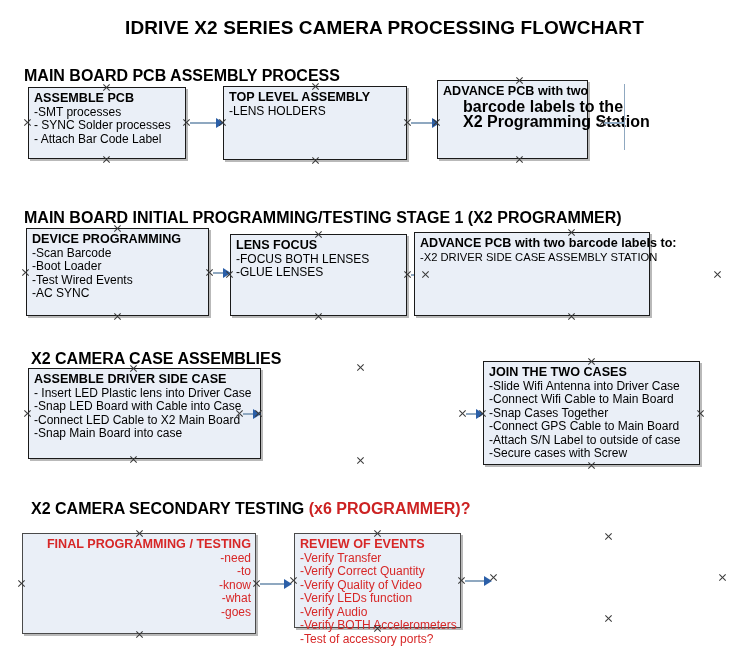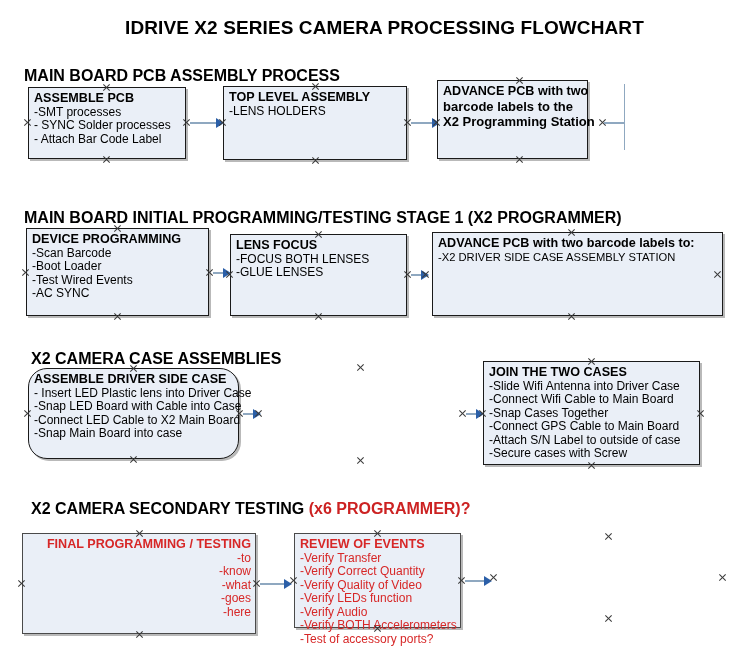--- a/index.html
+++ b/index.html
@@ -62,21 +62,21 @@
   }
   .box-line {
     font-size: 12px;
     line-height: 13.6px;
     white-space: nowrap;
   }
   .red .box-title, .red .box-line { color: #d72727; }
   .wide-lines .box-line { font-size: 11.2px; }
 
   
-  .allbold .box-line { font-weight: bold; font-size: 13px; line-height: 15.5px; }
+  .allbold .box-line { font-weight: bold; font-size: 16px; line-height: 15.5px; margin-left: 20px; }
 
   
   .xmark {
     position: absolute;
     width: 9px;
     height: 9px;
     pointer-events: none;
   }
   .xmark::before, .xmark::after {
     content: "";
@@ -181,34 +181,34 @@
     <div class="box-line">-GLUE LENSES</div>
   </div>
   <div class="xmark" style="left:225px; top:270px;"></div>
   <div class="xmark" style="left:314px; top:230px;"></div>
   <div class="xmark" style="left:314px; top:312px;"></div>
   <div class="xmark" style="left:403px; top:270px;"></div>
 
   <div class="arrow-line" style="left:411px; top:274px; width:13px;"></div>
   <div class="arrow-head" style="left:421px; top:270px;"></div>
 
-  <div class="abs box wide-lines" style="left:432px; top:232px; width:291px; height:84px;">
+  <div class="abs box wide-lines" style="left:414px; top:232px; width:236px; height:84px;">
     <div class="box-title">ADVANCE PCB with two barcode labels to:</div>
     <div class="box-line">-X2 DRIVER  SIDE  CASE  ASSEMBLY STATION</div>
   </div>
   <div class="xmark" style="left:421px; top:270px;"></div>
   <div class="xmark" style="left:567px; top:228px;"></div>
   <div class="xmark" style="left:567px; top:312px;"></div>
   <div class="xmark" style="left:713px; top:270px;"></div>
 
   <div class="abs section-head" style="left:31px; top:342px;">
     <span>X2 CAMERA CASE ASSEMBLIES</span>
   </div>
 
-  <div class="abs box" style="left:28px; top:368px; width:211px; height:91px;border-radius:19px;">
+  <div class="abs box" style="left:28px; top:368px; width:233px; height:91px;">
     <div class="box-title">ASSEMBLE DRIVER SIDE CASE</div>
     <div class="box-line">- Insert LED Plastic lens into Driver Case</div>
     <div class="box-line">-Snap LED Board with Cable into Case</div>
     <div class="box-line">-Connect LED Cable to X2 Main Board</div>
     <div class="box-line">-Snap Main Board into case</div>
   </div>
   <div class="xmark" style="left:23px; top:409px;"></div>
   <div class="xmark" style="left:129px; top:364px;"></div>
   <div class="xmark" style="left:129px; top:455px;"></div>
   <div class="xmark" style="left:235px; top:409px;"></div>
@@ -237,25 +237,25 @@
   <div class="xmark" style="left:587px; top:357px;"></div>
   <div class="xmark" style="left:587px; top:461px;"></div>
   <div class="xmark" style="left:696px; top:409px;"></div>
 
   <div class="abs section-head" style="left:31px; top:492px;">
     <span>X2 CAMERA SECONDARY TESTING </span><span class="red-part">(x6 PROGRAMMER)?</span>
   </div>
 
   <div class="abs box redbox red" style="left:22px; top:533px; width:234px; height:101px;text-align:right;">
     <div class="box-title">FINAL PROGRAMMING / TESTING</div>
+    <div class="box-line">-need</div>
     <div class="box-line">-to</div>
     <div class="box-line">-know</div>
     <div class="box-line">-what</div>
     <div class="box-line">-goes</div>
-    <div class="box-line">-here</div>
   </div>
   <div class="xmark" style="left:17px; top:579px;"></div>
   <div class="xmark" style="left:135px; top:529px;"></div>
   <div class="xmark" style="left:135px; top:630px;"></div>
   <div class="xmark" style="left:252px; top:579px;"></div>
 
   <div class="arrow-line" style="left:260px; top:583px; width:27px;"></div>
   <div class="arrow-head" style="left:284px; top:579px;"></div>
 
   <div class="abs box redbox red" style="left:294px; top:533px; width:167px; height:95px;">

